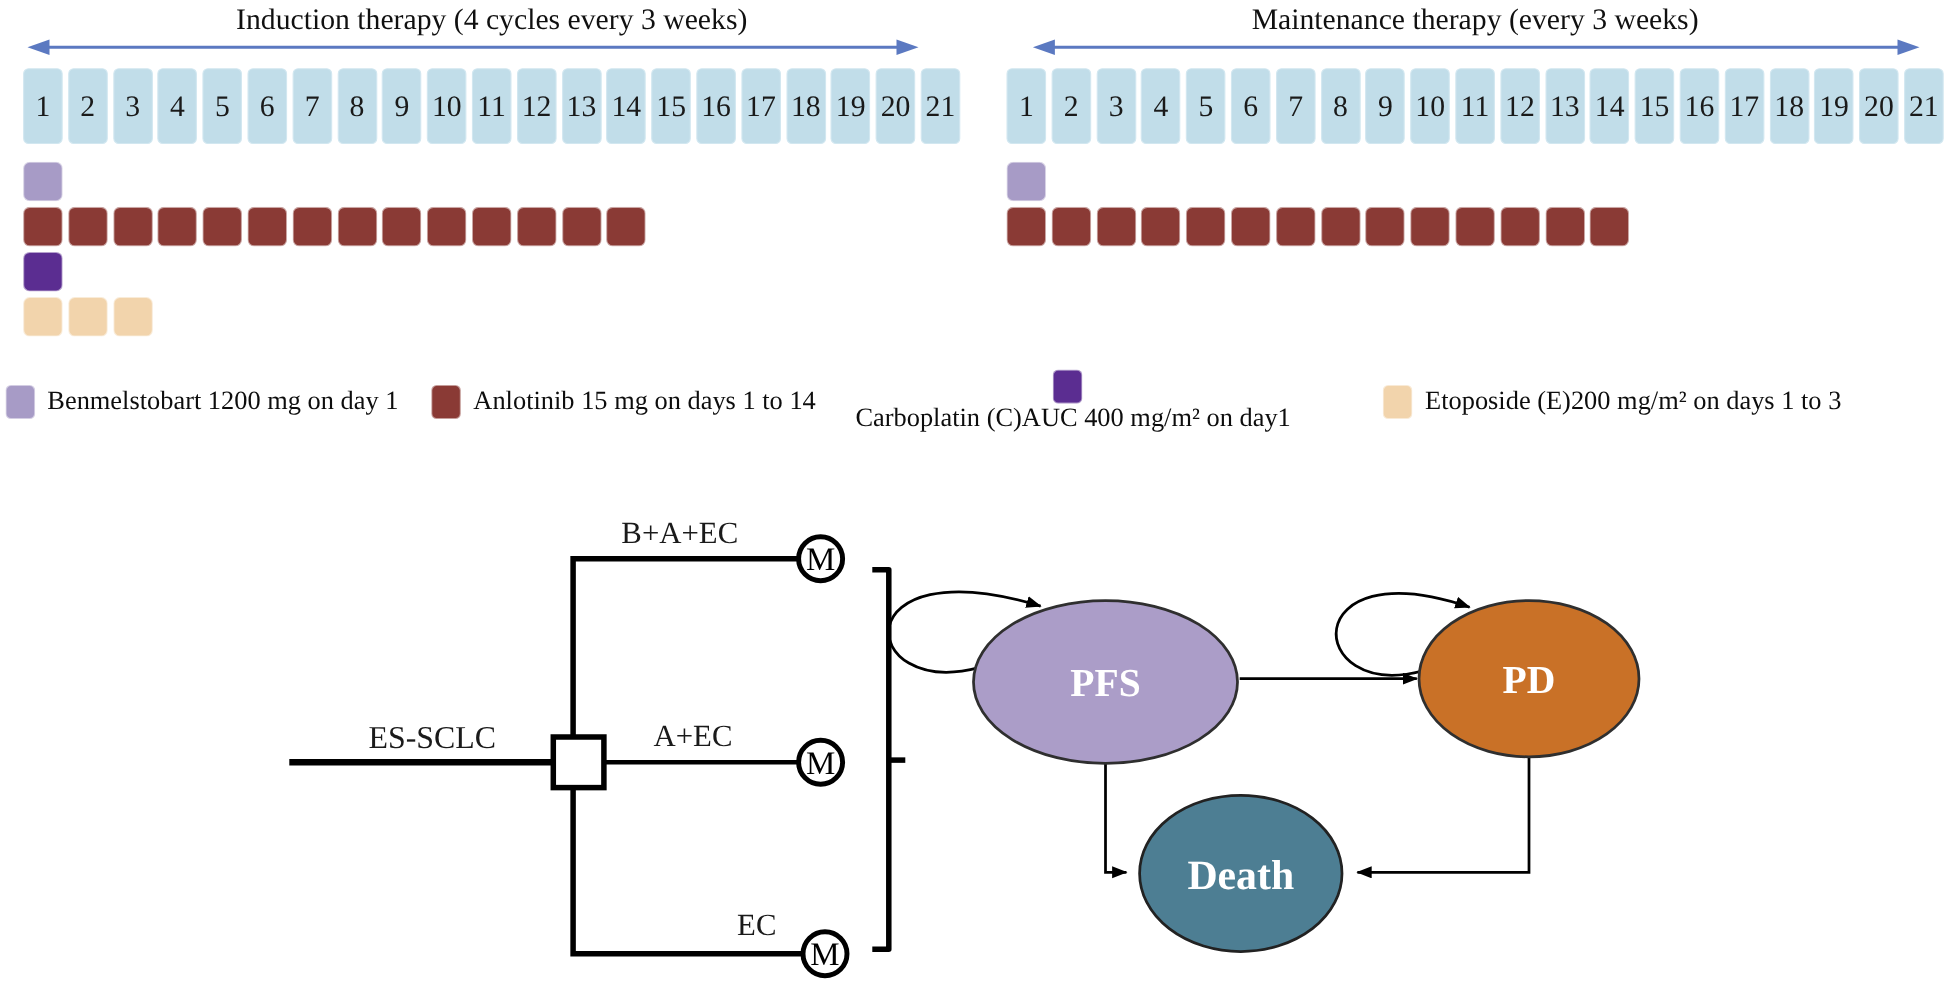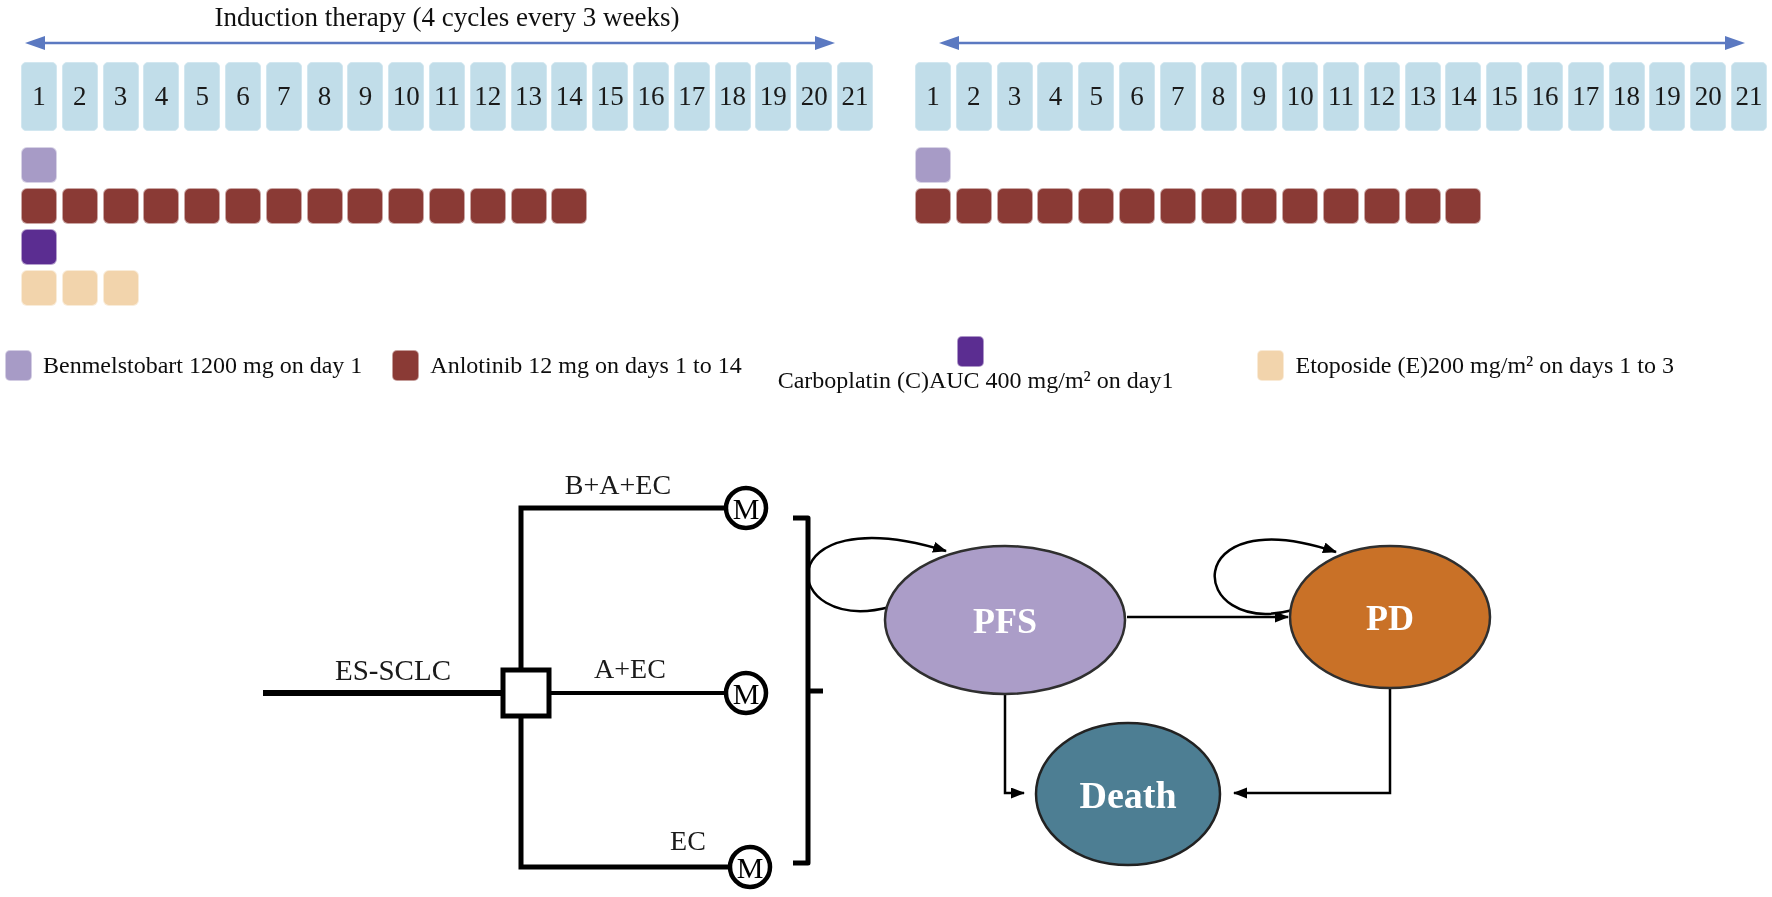--- a/index.html
+++ b/index.html
@@ -87,20 +87,21 @@
         <div class="drug-box" style="background: rgb(91, 45, 145);"></div>
       </div>
       <div class="drug-row" style="top: 270px;">
         <div class="drug-box" style="background: rgb(242, 212, 172);"></div>
         <div class="drug-box" style="background: rgb(242, 212, 172);"></div>
         <div class="drug-box" style="background: rgb(242, 212, 172);"></div>
       </div>
     </div>
 
   <div class="panel" style="left:915px">
+    <div class="panel-title">Maintenance therapy (every 3 weeks)</div>
     <svg class="panel-arrow" width="852" height="18">
       <line x1="42" y1="9" x2="812" y2="9" stroke="#5b79c1" stroke-width="2.6"></line>
       <polygon points="24,9 44,2 44,16" fill="#5b79c1"></polygon>
       <polygon points="830,9 810,2 810,16" fill="#5b79c1"></polygon>
     </svg>
     <div class="day-strip">
         <div class="day-cell">1</div>
         <div class="day-cell">2</div>
         <div class="day-cell">3</div>
         <div class="day-cell">4</div>
@@ -143,21 +144,21 @@
       </div>
     </div>
 
   <div class="legend">
     <div class="legend-item">
       <span class="legend-swatch" style="background: rgb(167, 155, 198);"></span>
       <span class="legend-label">Benmelstobart 1200 mg on day 1</span>
     </div>
     <div class="legend-item">
       <span class="legend-swatch" style="background: rgb(138, 58, 53);"></span>
-      <span class="legend-label">Anlotinib 12 mg on days 1 to 14</span>
+      <span class="legend-label">Anlotinib 15 mg on days 1 to 14</span>
     </div>
     <div class="legend-item">
       <span class="legend-swatch" style="background: rgb(91, 45, 145);"></span>
       <span class="legend-label">Carboplatin (C)AUC 400 mg/m² on day1</span>
     </div>
     <div class="legend-item">
       <span class="legend-swatch" style="background: rgb(242, 212, 172);"></span>
       <span class="legend-label">Etoposide (E)200 mg/m² on days 1 to 3</span>
     </div>
   </div>

